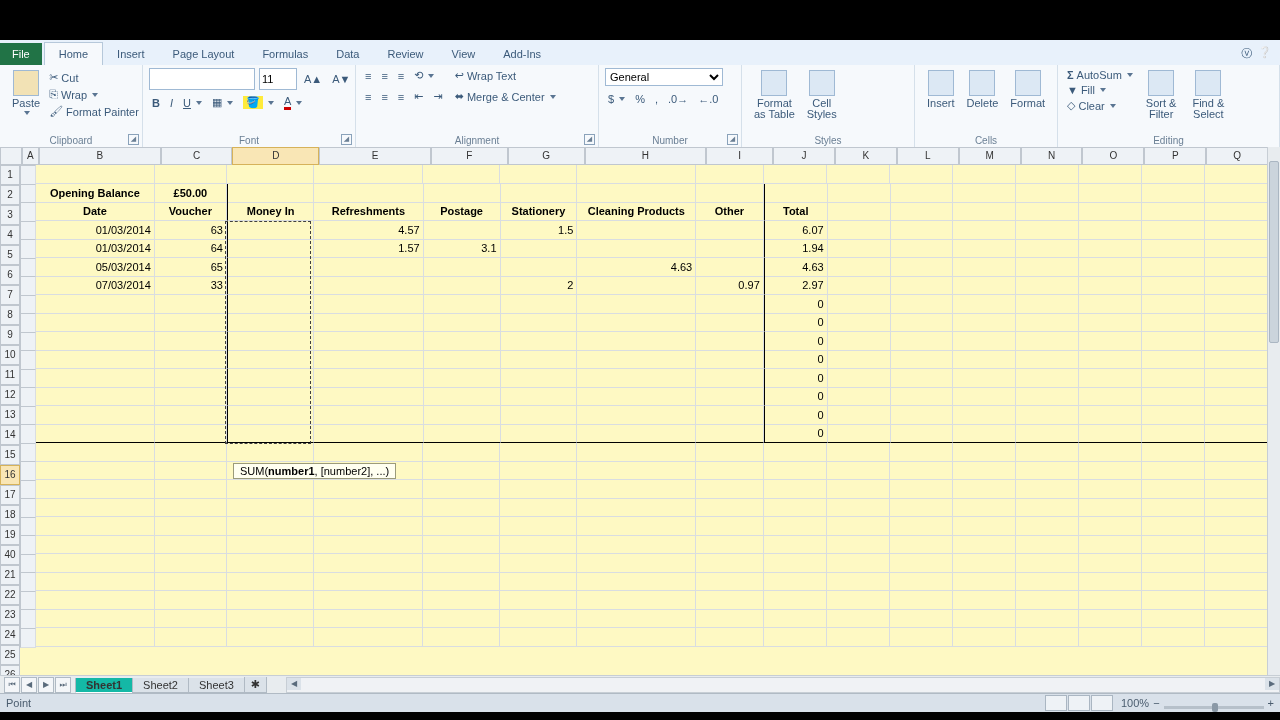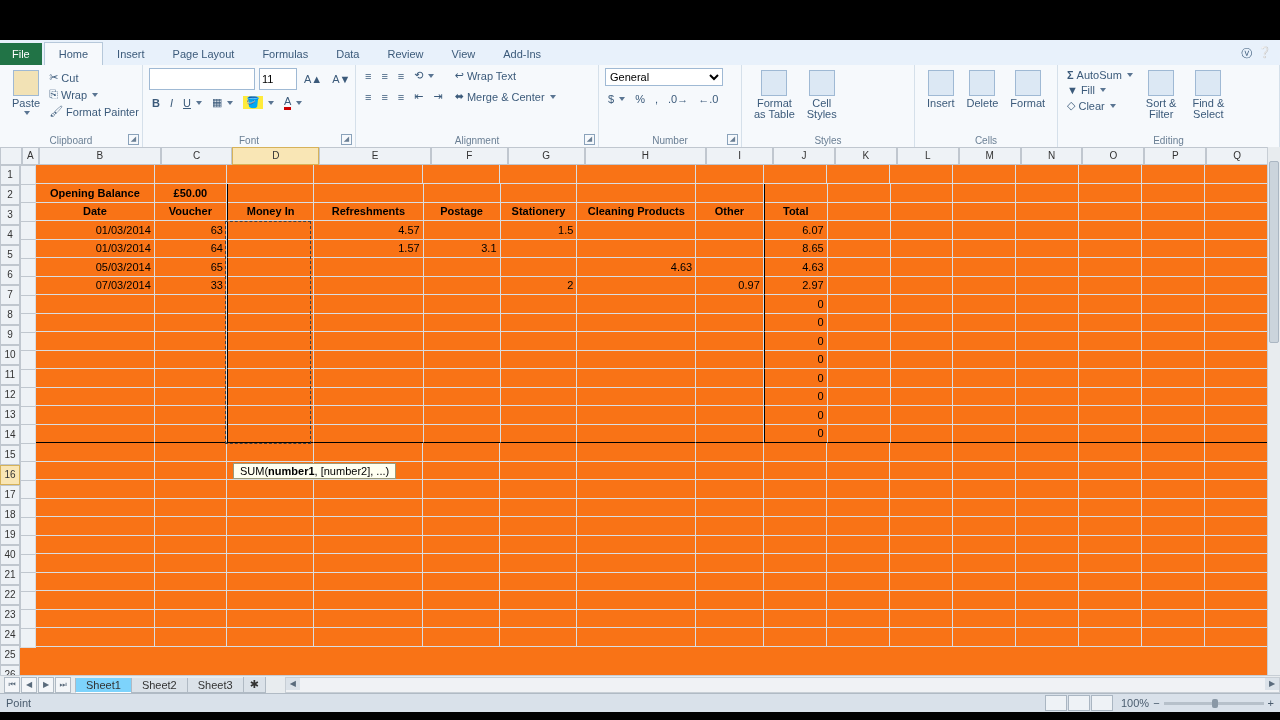--- a/index.html
+++ b/index.html
@@ -26,52 +26,52 @@
 select.fake,input.fake{border:1px solid #9fb9d4;background:#fff;height:18px;font-size:11px;font-family:inherit}
 #sheet-area{position:absolute;left:0;right:0;top:147px;bottom:44px;background:#fff}
 #col-headers{position:absolute;left:0;right:12px;top:0;height:18px;display:flex}
 .rowhead-corner{width:20px;border:1px solid #c0c7cf;background:#eef2f6}
 .colA{width:15px;border:1px solid #c0c7cf;background:#eef2f6;text-align:center;color:#333;line-height:16px;font-size:10px}
 .colh{border:1px solid #c0c7cf;background:#eef2f6;text-align:center;color:#333;line-height:16px;font-size:10px}
 .colh.sel{background:#f9e6b5;border-color:#d6b25a}
 #row-headers{position:absolute;left:0;top:18px;bottom:0;width:20px}
 .rowh{height:18px;border:1px solid #c0c7cf;background:#eef2f6;text-align:center;color:#333;line-height:17px;font-size:10px}
 .rowh.sel{background:#f9e6b5;border-color:#d6b25a}
-#grid{position:absolute;left:20px;right:12px;top:18px;bottom:0;background:#f97316}
+#grid{position:absolute;left:20px;right:12px;top:18px;bottom:0;background:#fef9c3}
 .row{display:flex;height:18.5px}
 .cell{height:18px;border-right:1px solid #d9dde1;border-bottom:1px solid #d9dde1;padding:0 3px;line-height:18px;overflow:hidden;white-space:nowrap;font-size:11px}
 .cell.colA{width:15px;padding:0}
 .cell.r{text-align:right}
 .cell.c{text-align:center}
 .cell.b{font-weight:bold}
 .cell.bl{border-left:1.5px solid #000}
 .row.underline .cell{border-bottom:1.5px solid #000}
 .formula-cell{position:relative;overflow:visible}
 .formula-text{font-family:Consolas,monospace;white-space:nowrap}
 .marching{position:absolute;border:1.5px dashed #404040;pointer-events:none;animation:march 0.6s linear infinite;background:transparent}
 @keyframes march{0%{border-color:#000}50%{border-color:#666}100%{border-color:#000}}
 .tooltip{position:absolute;background:#fffff0;border:1px solid #9b9b7a;padding:1px 6px;font-size:11px;white-space:nowrap;z-index:20}
 .tooltip b{font-weight:bold}
 #vscroll{position:absolute;right:0;top:147px;bottom:44px;width:12px;background:#e8ecef;border-left:1px solid #c7ced5}
 #vscroll .thumb{position:absolute;left:1px;right:1px;top:14px;height:180px;background:#cbd4dc;border:1px solid #aab6c2;border-radius:2px}
 #sheettabs{position:absolute;left:0;right:0;bottom:26px;height:18px;background:#e8ecef;display:flex;align-items:center;border-top:1px solid #c7ced5}
 #sheettabs .navset{display:flex;gap:1px;margin:0 4px}
 #sheettabs .navset span{width:14px;height:14px;border:1px solid #b0bac4;background:#f4f6f9;font-size:8px;text-align:center;line-height:13px;color:#5a6b7c}
 #sheettabs .stab{padding:1px 10px;border:1px solid #b0bac4;background:#fff;border-top:none;font-size:11px;color:#333;margin-right:-1px}
-#sheettabs .stab.active{background:#7dd3fc;font-weight:normal;border-bottom:1px solid #fff}
+#sheettabs .stab.active{background:#14b8a6;font-weight:bold;border-bottom:1px solid #fff}
 #sheettabs .stab.inactive{background:#dbe2e9}
 #sheettabs .hscroll{flex:1;margin-left:20px;height:14px;background:#f0f2f5;border:1px solid #c7ced5;position:relative}
 #sheettabs .hscroll .arrow{position:absolute;top:0;width:14px;height:12px;background:#dbe2e9;text-align:center;font-size:8px;line-height:12px;color:#5a6b7c}
 #sheettabs .hscroll .arrow.l{left:0}
 #sheettabs .hscroll .arrow.r{right:0}
 #statusbar{position:absolute;left:0;right:0;bottom:8px;height:18px;background:#d9e1ea;border-top:1px solid #b0bac4;display:flex;align-items:center;padding:0 6px;color:#4a5c6e}
 #statusbar .spacer{flex:1}
 #statusbar .viewbtns{display:flex;gap:1px;margin-right:8px}
 #statusbar .viewbtns span{width:20px;height:14px;border:1px solid #aab6c2;background:#eef2f6}
-#statusbar .zoom{display:flex;align-items:center;gap:4px}
+#statusbar .zoom{display:flex;align-items:flex-end;gap:4px}
 #statusbar .zoom .track{width:100px;height:3px;background:#b6c0ca;position:relative}
 #statusbar .zoom .track .thumb{position:absolute;left:48px;top:-3px;width:6px;height:9px;background:#8a98a6;border-radius:2px}
 </style>
 </head>
 <body>
 <div id="app">
 
 
 <div id="ribbon-tabs">
   <div class="ftab">File</div>
@@ -396,21 +396,21 @@
         <div class="row">
           <div class="cell colA" style="width: 15px;"></div>
           <div class="cell r" style="width: 120px;">01/03/2014</div>
           <div class="cell r" style="width: 70px;">64</div>
           <div class="cell bl" style="width: 85px;"></div>
           <div class="cell r" style="width: 110px;">1.57</div>
           <div class="cell r" style="width: 75px;">3.1</div>
           <div class="cell r" style="width: 75px;"></div>
           <div class="cell r" style="width: 120px;"></div>
           <div class="cell r" style="width: 65px;"></div>
-          <div class="cell r bl" style="width: 60px;">8.65</div>
+          <div class="cell r bl" style="width: 60px;">1.94</div>
           <div class="cell" style="width: 60px;"></div>
           <div class="cell" style="width: 60px;"></div>
           <div class="cell" style="width: 60px;"></div>
           <div class="cell" style="width: 60px;"></div>
           <div class="cell" style="width: 60px;"></div>
           <div class="cell" style="width: 60px;"></div>
           <div class="cell" style="width: 60px;"></div>
         </div>
         <div class="row">
           <div class="cell colA" style="width: 15px;"></div>

